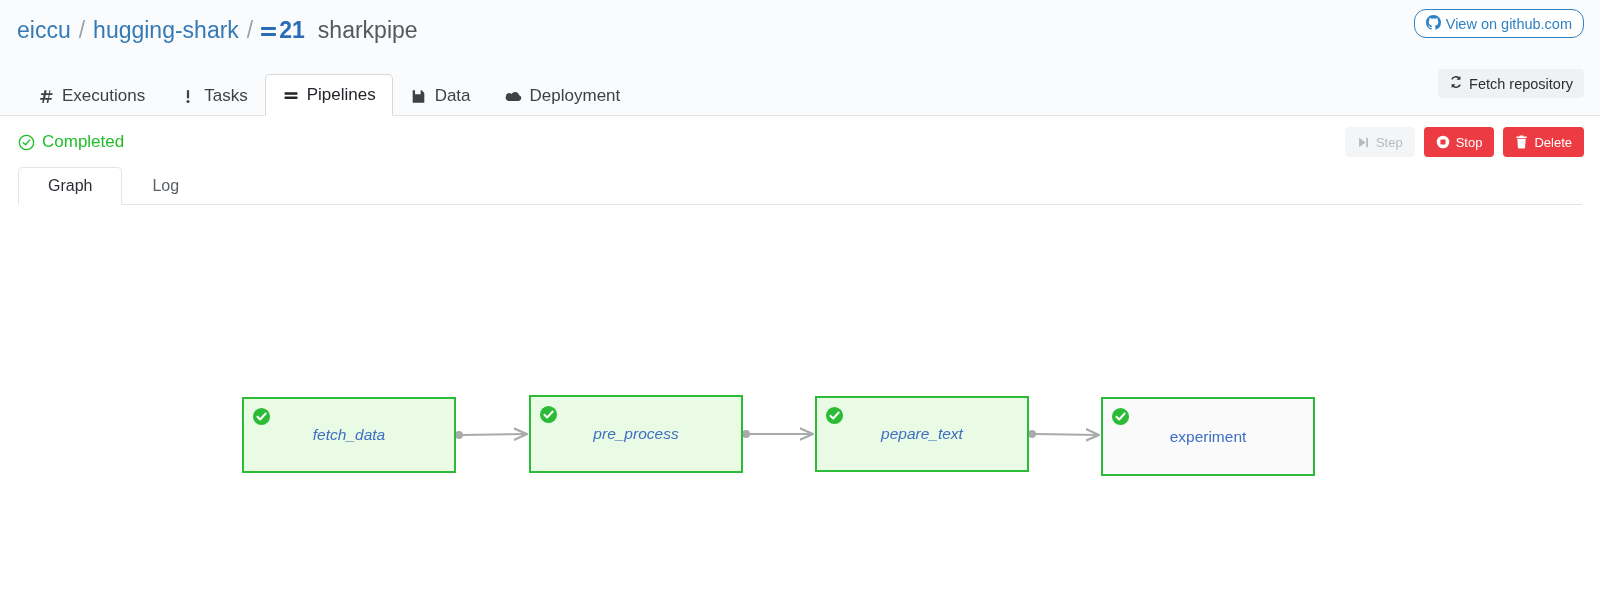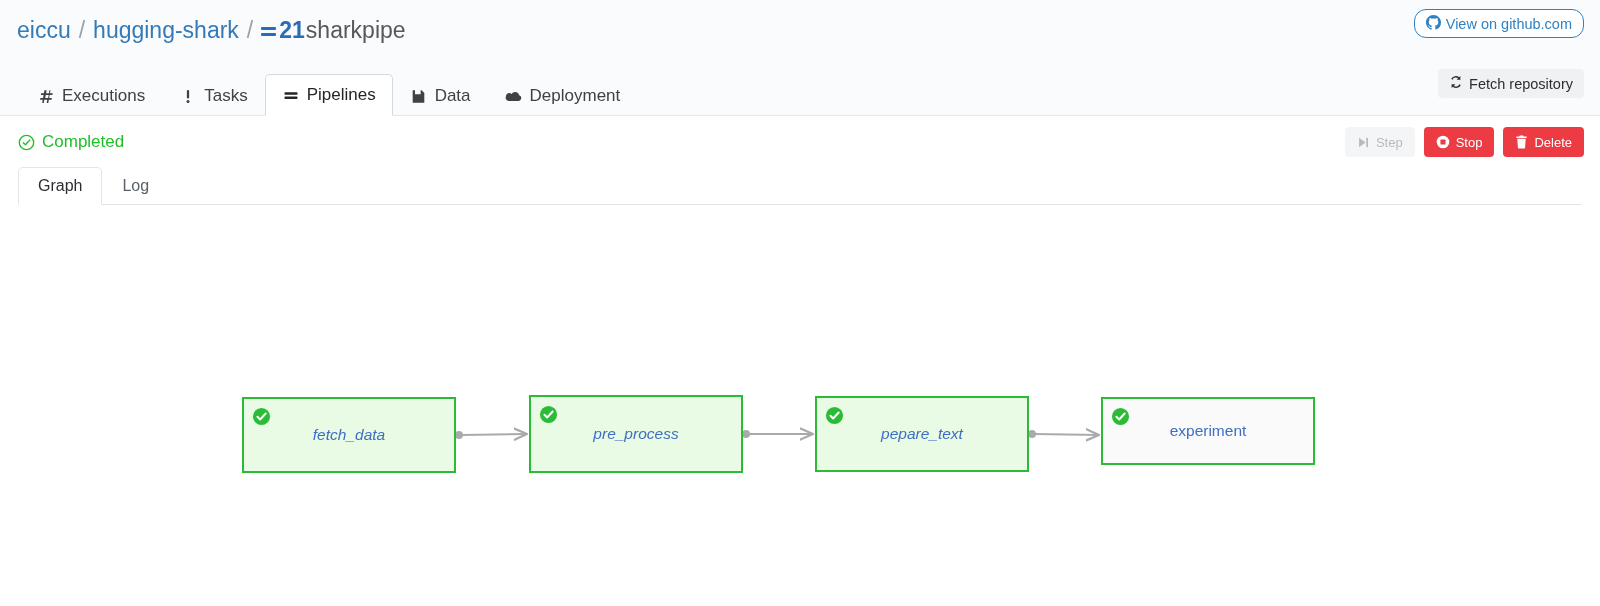--- a/index.html
+++ b/index.html
@@ -57,21 +57,21 @@
     position: absolute;
     left: 0; right: 0;
     height: 3px;
     background: #2b6cb8;
     border-radius: 1px;
   }
   .pipe-glyph::before { top: 1px; }
   .pipe-glyph::after  { top: 7px; }
   .crumb-name {
     color: #55585c;
-    margin-left: 1px;
+    margin-left: 13px;
   }
 
   .gh-button {
     position: absolute;
     right: 16px;
     top: 9px;
     height: 29px;
     display: inline-flex;
     align-items: center;
     gap: 5px;
@@ -210,21 +210,21 @@
     height: 37px;
     margin: 0 18px;
     display: flex;
     align-items: flex-end;
     border-bottom: 1px solid #e3e5e8;
   }
   .subtab {
     height: 37px;
     display: inline-flex;
     align-items: center;
-    padding: 0 19px;
+    padding: 0 29px;
     font-size: 16px;
     color: #5a6067;
     cursor: pointer;
     border: 1px solid transparent;
     border-radius: 5px 5px 0 0;
     position: relative;
     background: transparent;
   }
   .subtab.active {
     background: #ffffff;
@@ -455,21 +455,21 @@
       </div>
       <div class="node filled" style="left: 815px; top: 191px; width: 214px; height: 76px;">
         <span class="node-badge">
           <svg width="19" height="19" viewBox="0 0 20 20">
             <circle cx="10" cy="10" r="9" fill="#2bbb37"></circle>
             <path d="M5.7 10.2 8.6 13.1 14.4 6.9" fill="none" stroke="#ffffff" stroke-width="2.1" stroke-linecap="round" stroke-linejoin="round"></path>
           </svg>
         </span>
         <span class="node-label">pepare_text</span>
       </div>
-      <div class="node plain" style="left: 1101px; top: 192px; width: 214px; height: 68px;">
+      <div class="node plain" style="left: 1101px; top: 192px; width: 214px; height: 79px;">
         <span class="node-badge">
           <svg width="19" height="19" viewBox="0 0 20 20">
             <circle cx="10" cy="10" r="9" fill="#2bbb37"></circle>
             <path d="M5.7 10.2 8.6 13.1 14.4 6.9" fill="none" stroke="#ffffff" stroke-width="2.1" stroke-linecap="round" stroke-linejoin="round"></path>
           </svg>
         </span>
         <span class="node-label">experiment</span>
       </div>
     </div>
 </div>

